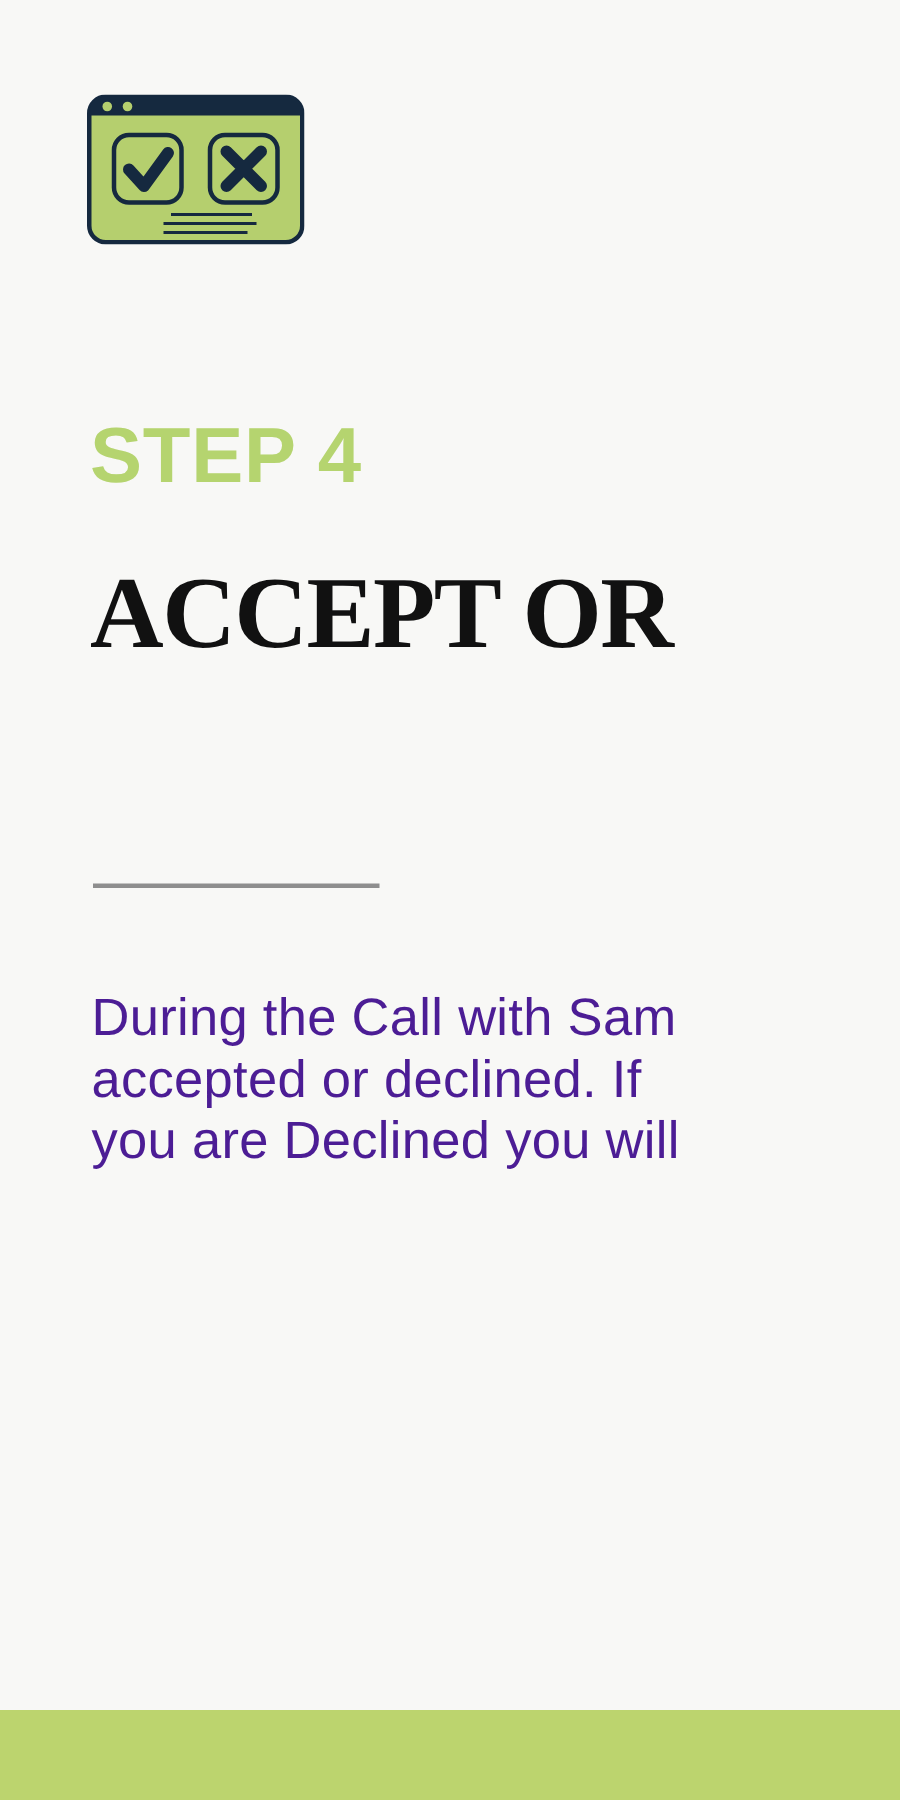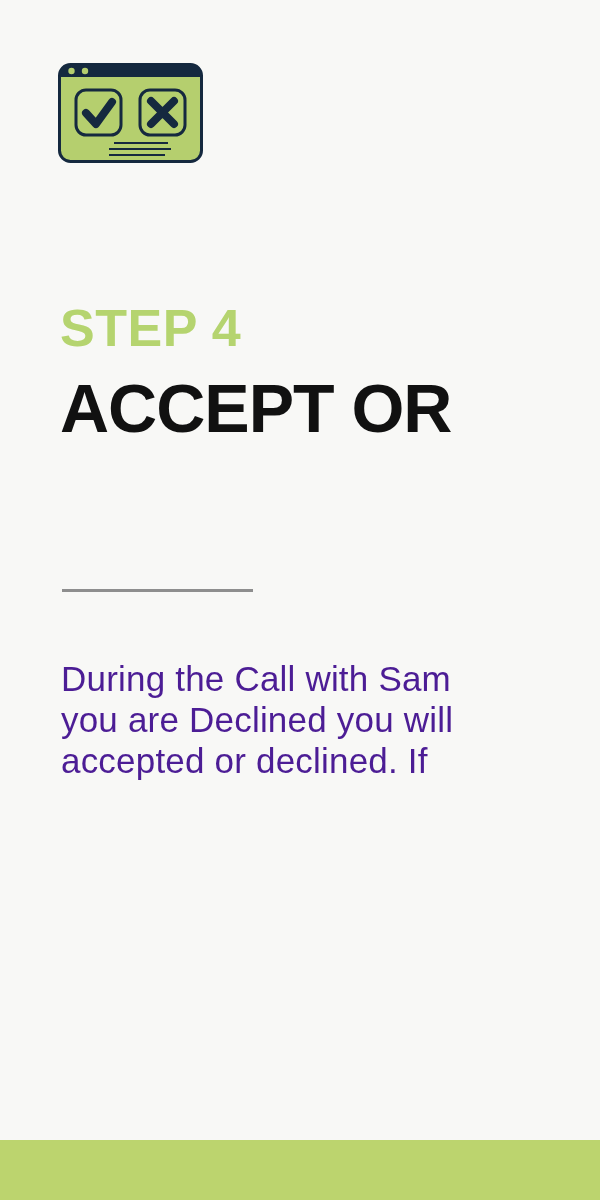--- a/index.html
+++ b/index.html
@@ -25,32 +25,32 @@
 
   .step-label {
     position: absolute;
     left: 60px;
     top: 278px;
     font-size: 52px;
     font-weight: 800;
     letter-spacing: 0.5px;
     color: #b5d46f;
     line-height: 1;
-    margin-top: 24px;
   }
 
   .main-heading {
     position: absolute;
     left: 60px;
     top: 362px;
     font-size: 68px;
     font-weight: 800;
     color: #111111;
     letter-spacing: -1px;
     line-height: 92px;
+    font-family: Liberation Serif, serif;
   }
 
   .divider {
     position: absolute;
     left: 62px;
     top: 589px;
     width: 191px;
     height: 3px;
     background: #8e8e8e;
   }
@@ -103,17 +103,17 @@
 <div class="step-label">STEP 4</div>
 
 <div class="main-heading">
   <div>ACCEPT OR</div>
 </div>
 
 <div class="divider"></div>
 
 <div class="body-text">
   <div>During the Call with Sam</div>
+  <div>accepted or declined. If</div>
   <div>you are Declined you will</div>
-  <div>accepted or declined. If</div>
 </div>
 
 <div class="footer-bar"></div>
 
 </body></html>

